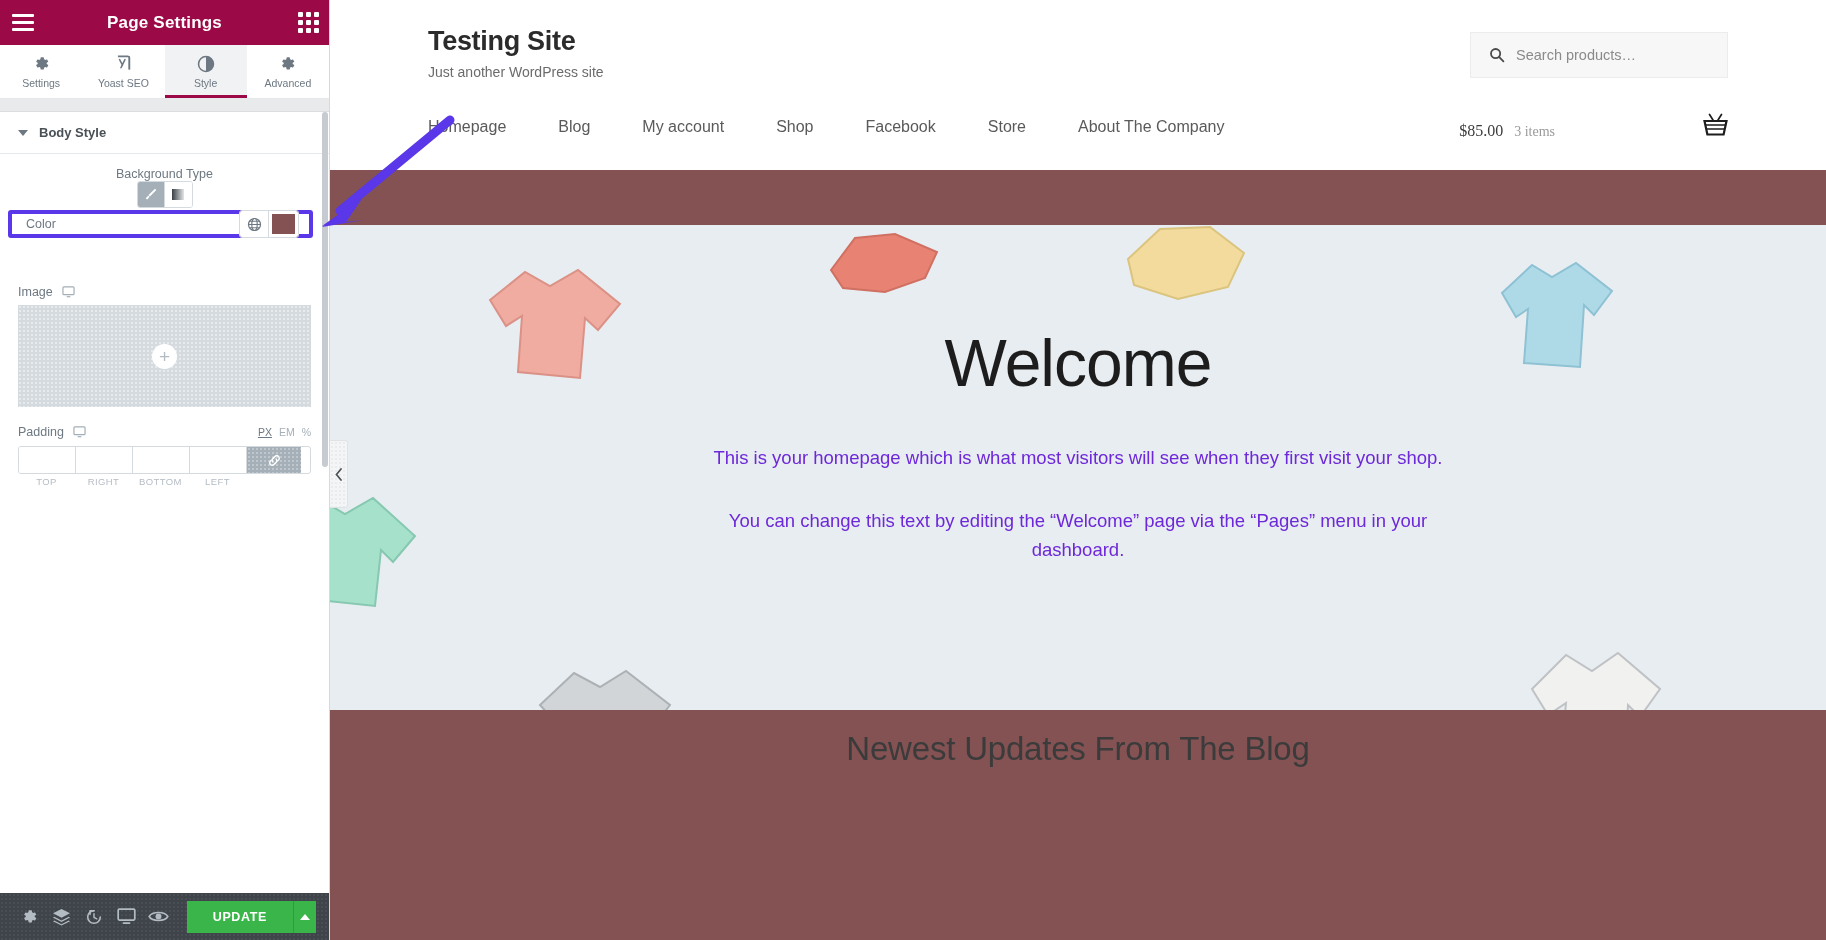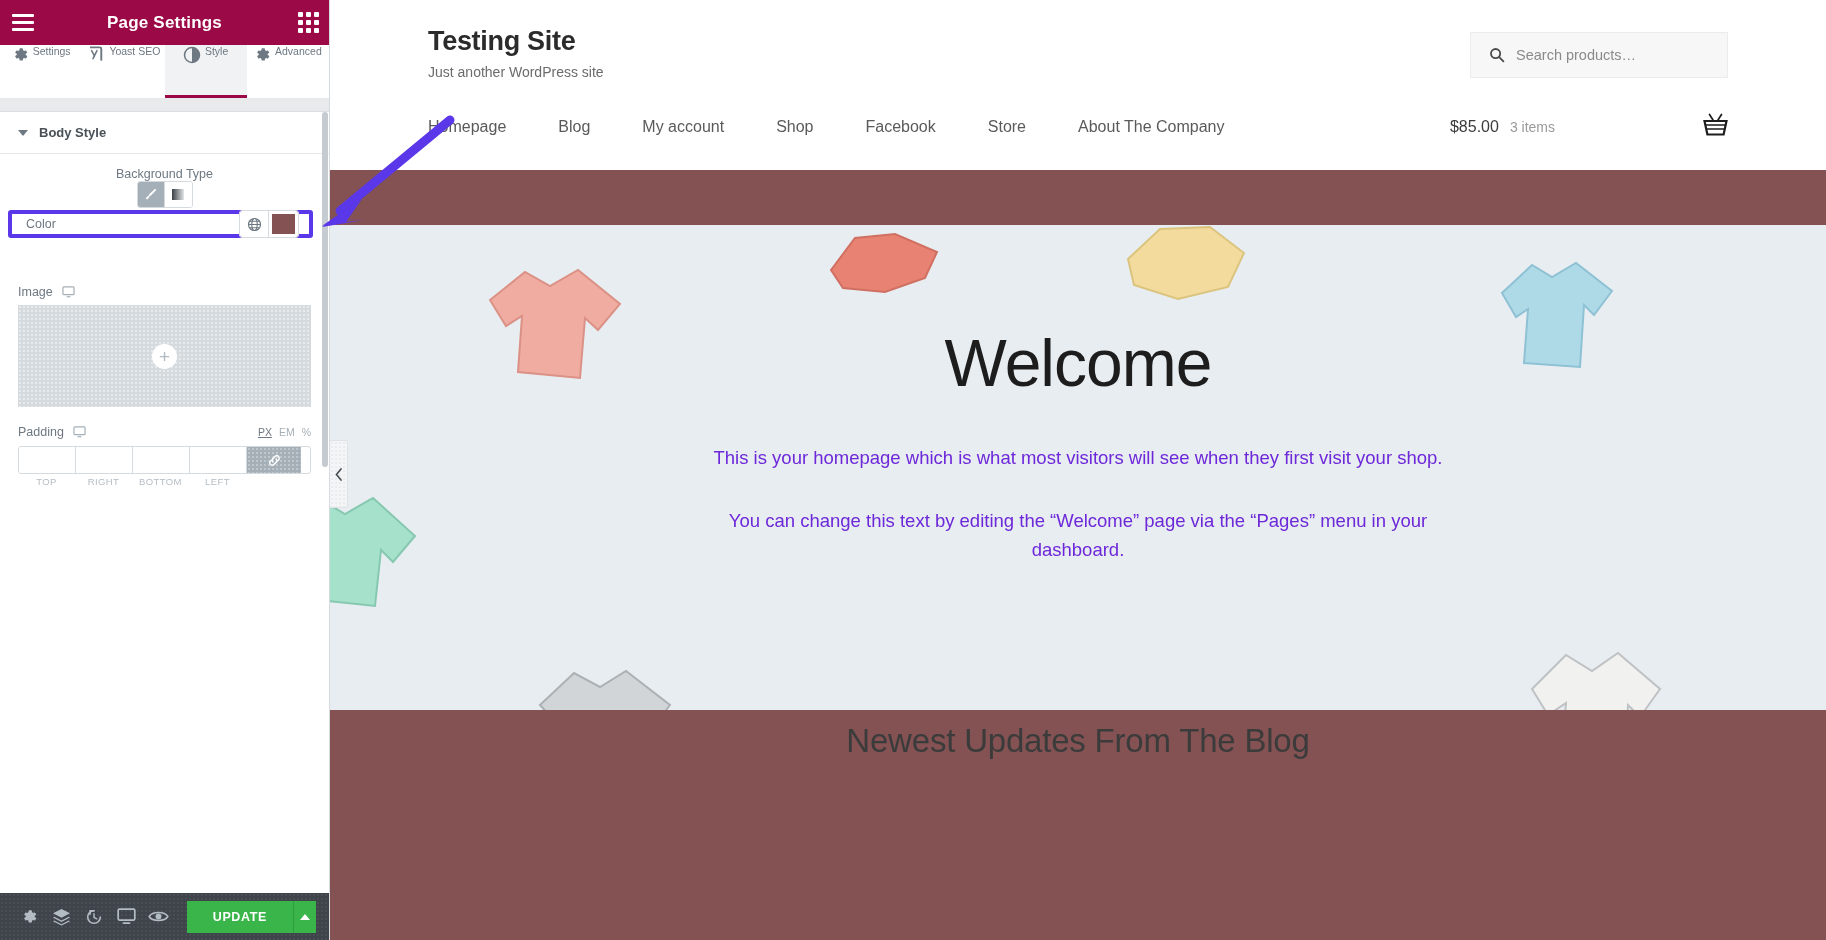--- a/index.html
+++ b/index.html
@@ -38,22 +38,22 @@
     grid-template-rows: repeat(3,1fr); gap: 2.5px;
     cursor: pointer; z-index: 2;
   }
   .grid-icon span { background: #fff; border-radius: 1px; }
 
   .panel-tabs {
     display: flex; height: 54px; flex: 0 0 54px;
     background: #fff; border-bottom: 1px solid #e6e9ec;
   }
   .ptab {
-    flex: 1; display: flex; 
-    justify-content: center;
+    flex: 1; display: flex; flex-direction: column;
+    align-items: center; justify-content: center;
     gap: 4px; cursor: pointer; position: relative;
     color: #6d7882; font-size: 10.5px;
   }
   .ptab.active { background: #f1f2f3; }
   .ptab.active::after {
     content: ""; position: absolute; left: 0; right: 0; bottom: 0;
     height: 3px; background: #9b0a46;
   }
   .ptab .tabicon { height: 19px; display: flex; align-items: center; justify-content: center; }
   .ptab .tablabel { font-size: 10.5px; color: #6d7882; }
@@ -194,21 +194,21 @@
   .nav-row {
     width: 1300px; margin: 0 auto; display: flex; align-items: center;
     padding: 33px 0 30px;
   }
   .nav-links { display: flex; gap: 0; }
   .nav-links a {
     font-size: 16px; color: #5a5a5a; text-decoration: none;
     padding: 0 26px; cursor: pointer; white-space: nowrap;
   }
   .nav-links a:first-child { padding-left: 0; }
-  .cart-area { margin-left: auto; display: flex; align-items: center; gap: 0; }
+  .cart-area { margin-left: auto; display: flex; align-items: flex-end; gap: 0; font-family: Liberation Serif, serif; }
   .cart-total { font-size: 16px; color: #3c3c3c; }
   .cart-items { font-size: 14px; color: #9a9a9a; margin-left: 11px; }
   .cart-icon { margin-left: 148px; cursor: pointer; }
 
   .band { height: 55px; background: #845253; }
 
   .hero {
     background: #e8edf1; position: relative;
     height: 600px; overflow: hidden;
   }
@@ -220,21 +220,21 @@
     font-size: 66px; font-weight: normal; color: #1d1d1d;
     letter-spacing: -1px; line-height: 1; margin-bottom: 48px;
   }
   .hero p { font-size: 18.5px; color: #6d28d9; line-height: 1.56; margin-bottom: 34px; }
 
   .shirt { position: absolute; z-index: 1; }
   .blogband {
     position: absolute; left: 0; right: 0; bottom: 0; height: 115px;
     background: #845253; z-index: 4;
     display: flex; align-items: flex-start; justify-content: center;
-    padding-top: 12px;
+    padding-top: 20px;
   }
   .blogband h2 {
     font-size: 33px; font-weight: normal; color: #3b3b3b;
     letter-spacing: -.2px;
   }
   .collapse-handle {
     position: absolute; left: 0; top: 440px; width: 18px; height: 68px;
     background: #f4f5f6; border: 1px solid #e0e3e6; border-left: none;
     border-radius: 0 3px 3px 0; display: flex; align-items: center;
     justify-content: center; cursor: pointer; z-index: 20;

